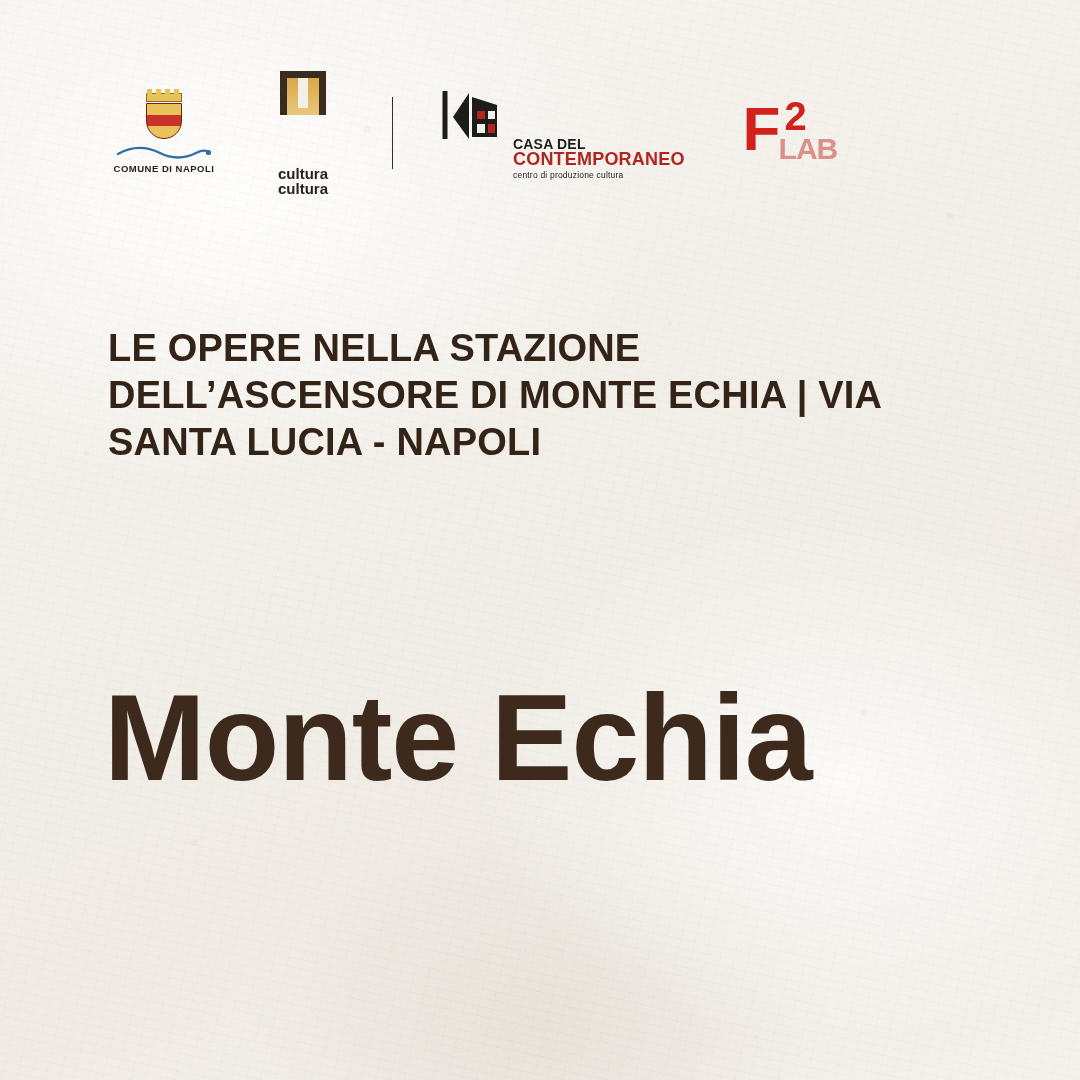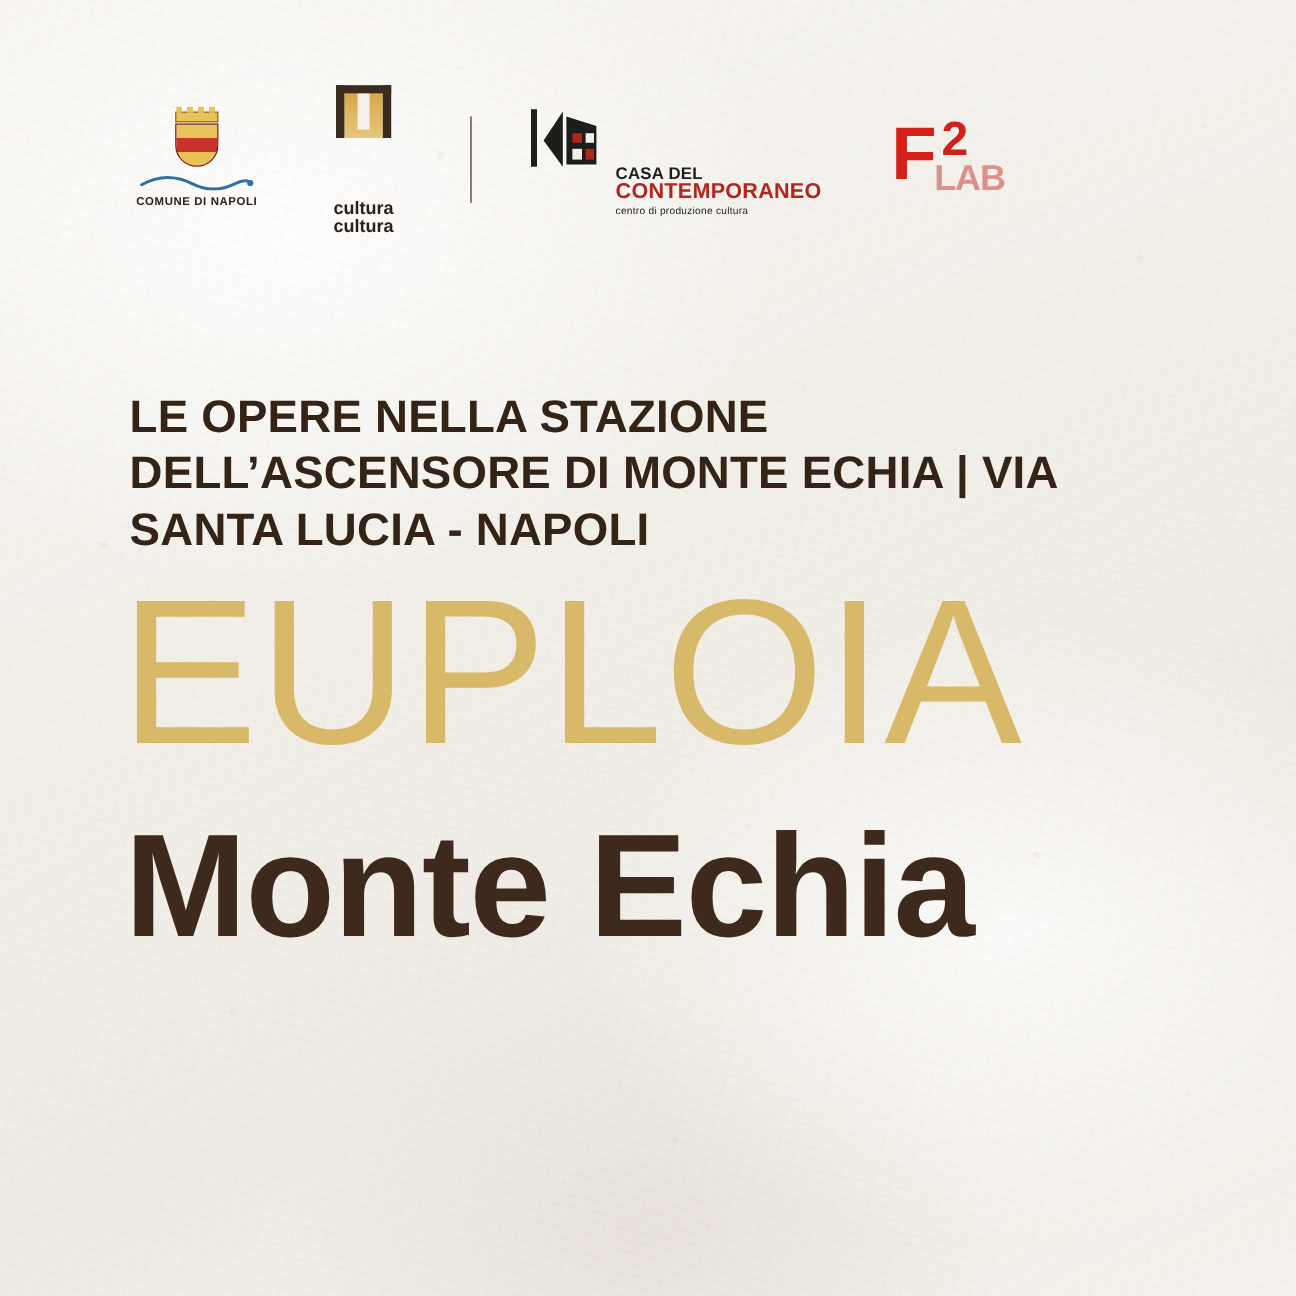--- a/index.html
+++ b/index.html
@@ -326,15 +326,14 @@
 
     <div class="logo-slot" id="logo-f2">
       <div id="f2-f">F</div>
       <div id="f2-2">2</div>
       <div id="f2-lab">LAB</div>
     </div>
 
   </div>
 
   <div id="subtitle">LE OPERE NELLA STAZIONE DELL’ASCENSORE DI MONTE ECHIA | VIA SANTA LUCIA - NAPOLI</div>
-  <div id="title-main">EUPLOIA</div>
   <div id="title-sub">Monte Echia</div>
 </div>
 
 </body></html>

